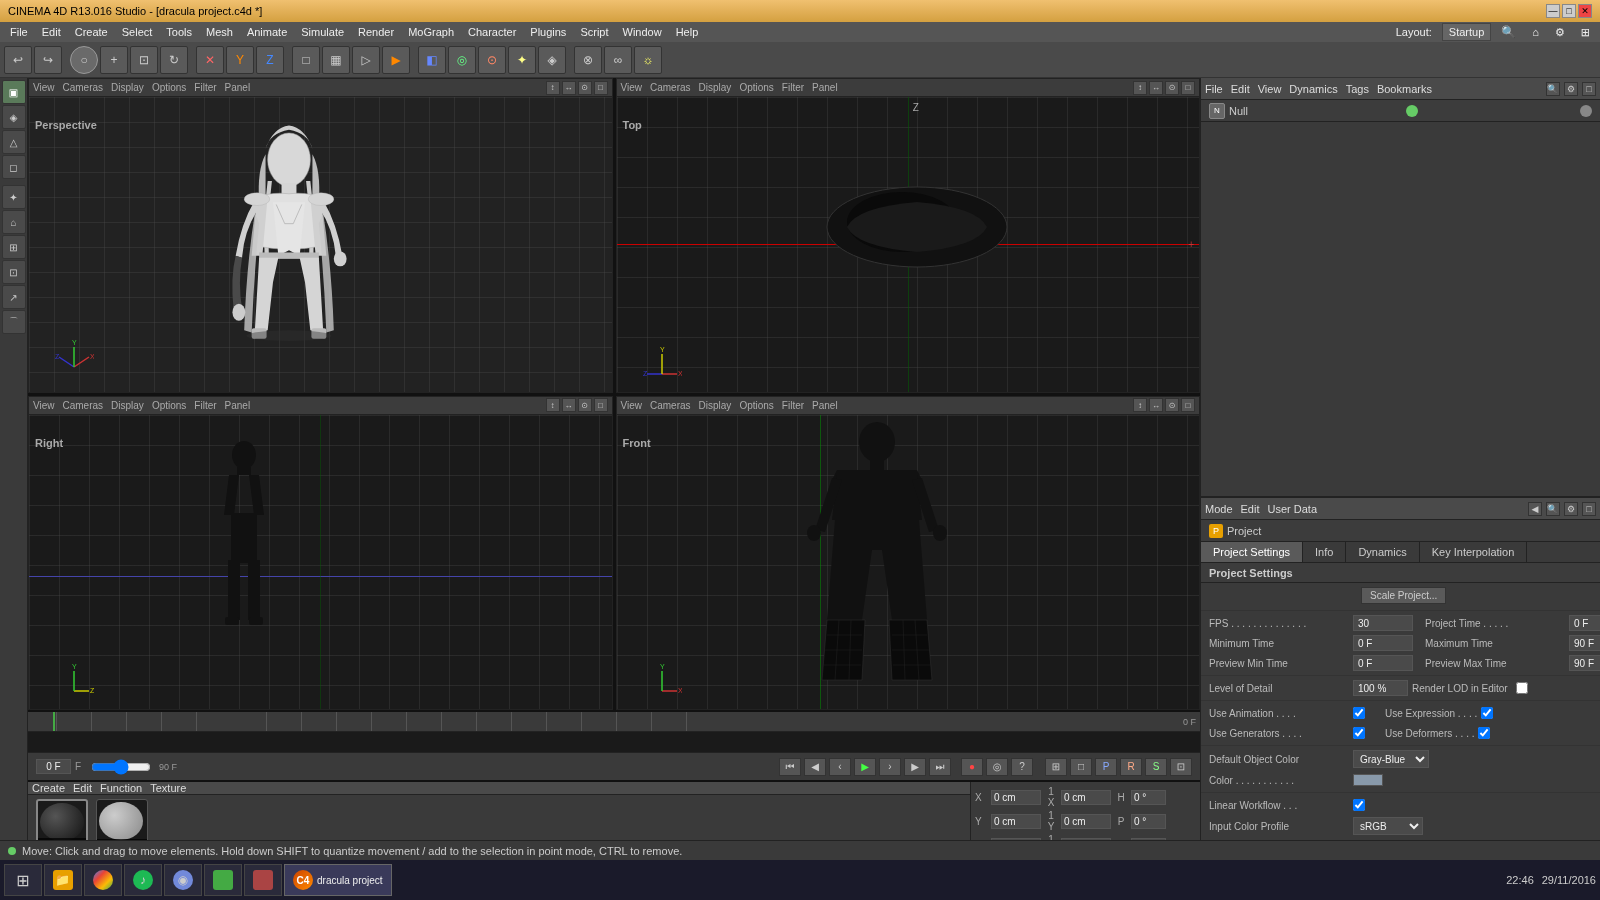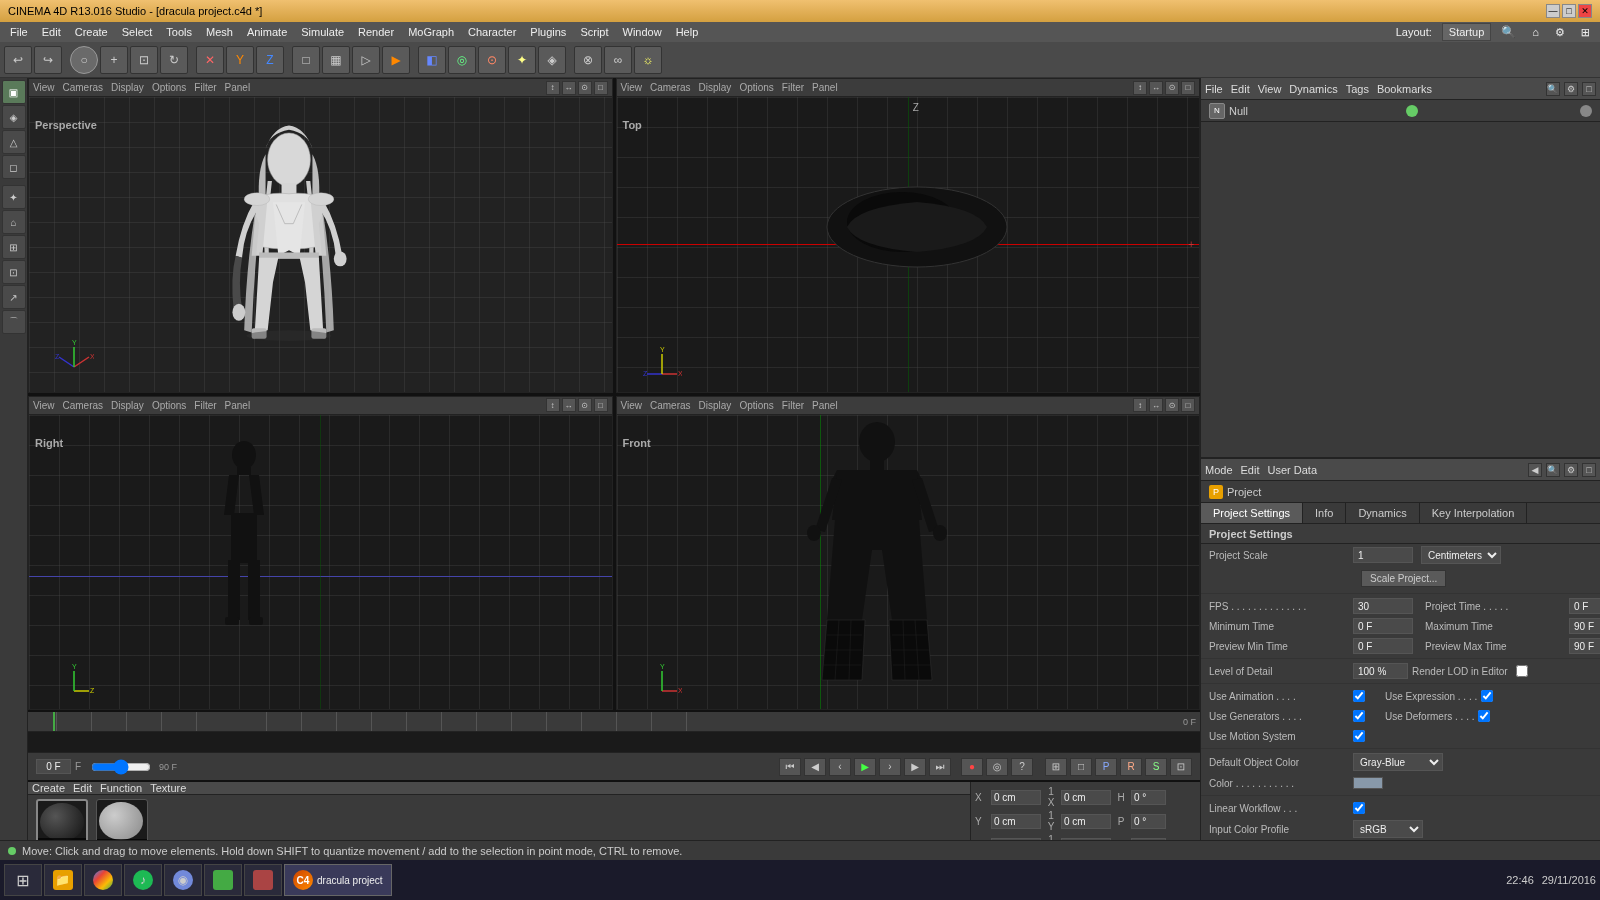--- a/index.html
+++ b/index.html
@@ -721,29 +721,20 @@
           <div class="attr-tab">Info</div>
           <div class="attr-tab">Dynamics</div>
           <div class="attr-tab">Key Interpolation</div>
         </div>
         <div id="project-settings-label">
           <span>Project Settings</span>
         </div>
 
         <div style="overflow-y:auto; flex:1;">
 
-          <div class="setting-row">
-            <span class="setting-label">Project Scale</span>
-            <input type="text" class="setting-input" value="1" style="">
-            <select class="setting-dropdown" style="margin-left:4px;">
-              <option>Centimeters</option>
-              <option>Meters</option>
-              <option>Inches</option>
-            </select>
-          </div>
 
           <div class="setting-row">
             <span class="setting-label"></span>
             <button class="scale-project-btn">Scale Project...</button>
           </div>
           <div class="setting-divider"></div>
 
           <div class="setting-row">
             <span class="setting-label">FPS . . . . . . . . . . . . . .</span>
             <input type="text" class="setting-input" value="30" style="">
@@ -781,29 +772,25 @@
             <input type="checkbox" class="setting-checkbox" checked="" style="">
           </div>
 
           <div class="setting-row">
             <span class="setting-label">Use Generators . . . .</span>
             <input type="checkbox" class="setting-checkbox" checked="" style="">
             <span style="font-size:10px; color:#bbb; margin-left:16px;">Use Deformers . . . .</span>
             <input type="checkbox" class="setting-checkbox" checked="" style="">
           </div>
 
-          <div class="setting-row">
-            <span class="setting-label">Use Motion System</span>
-            <input type="checkbox" class="setting-checkbox" checked="" style="">
-          </div>
           <div class="setting-divider"></div>
 
           <div class="setting-row">
             <span class="setting-label">Default Object Color</span>
-            <select class="setting-dropdown" style="width:90px;">
+            <select class="setting-dropdown" style="width:76px;">
               <option>Gray-Blue</option>
               <option>Red</option>
               <option>Green</option>
             </select>
           </div>
 
           <div class="setting-row">
             <span class="setting-label">Color . . . . . . . . . . .</span>
             <div class="color-swatch"></div>
           </div>

